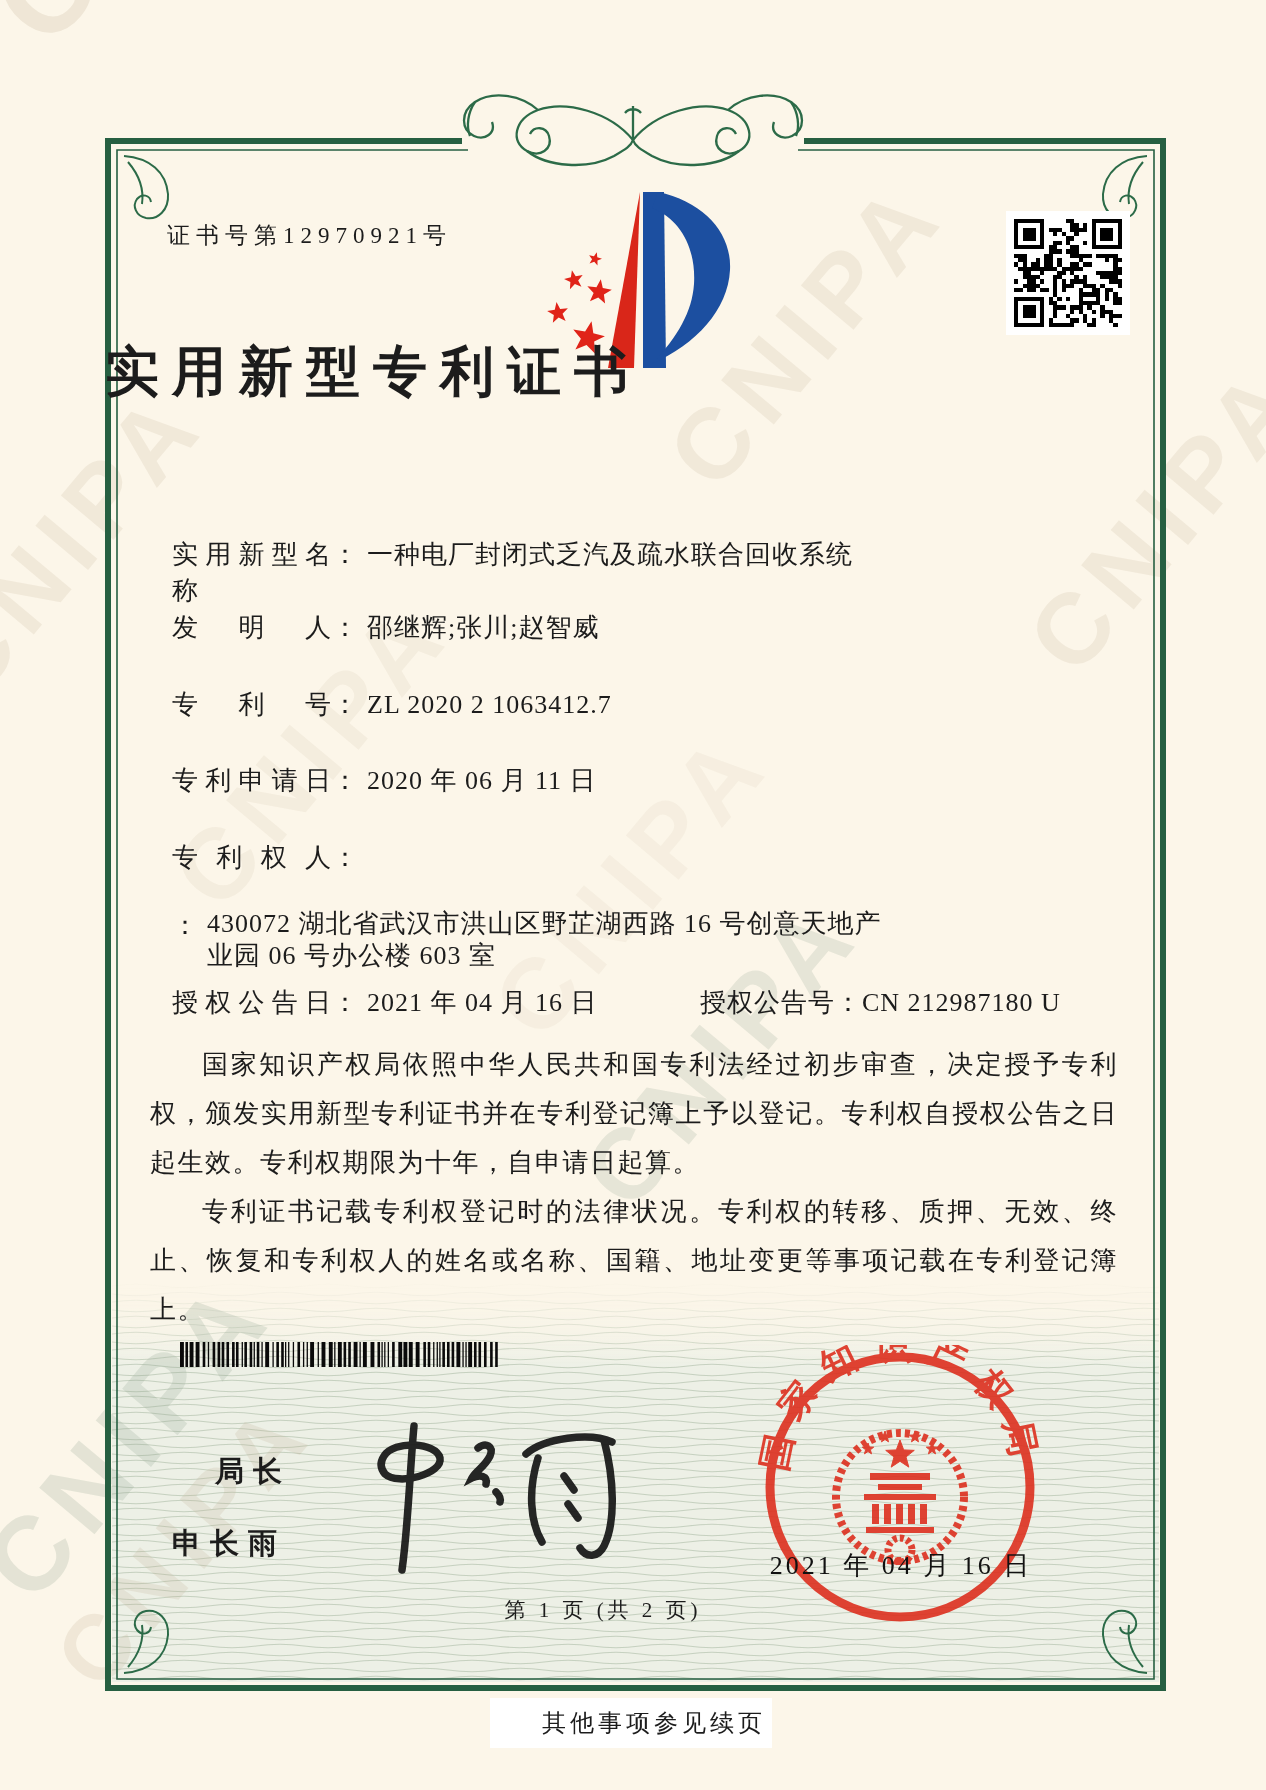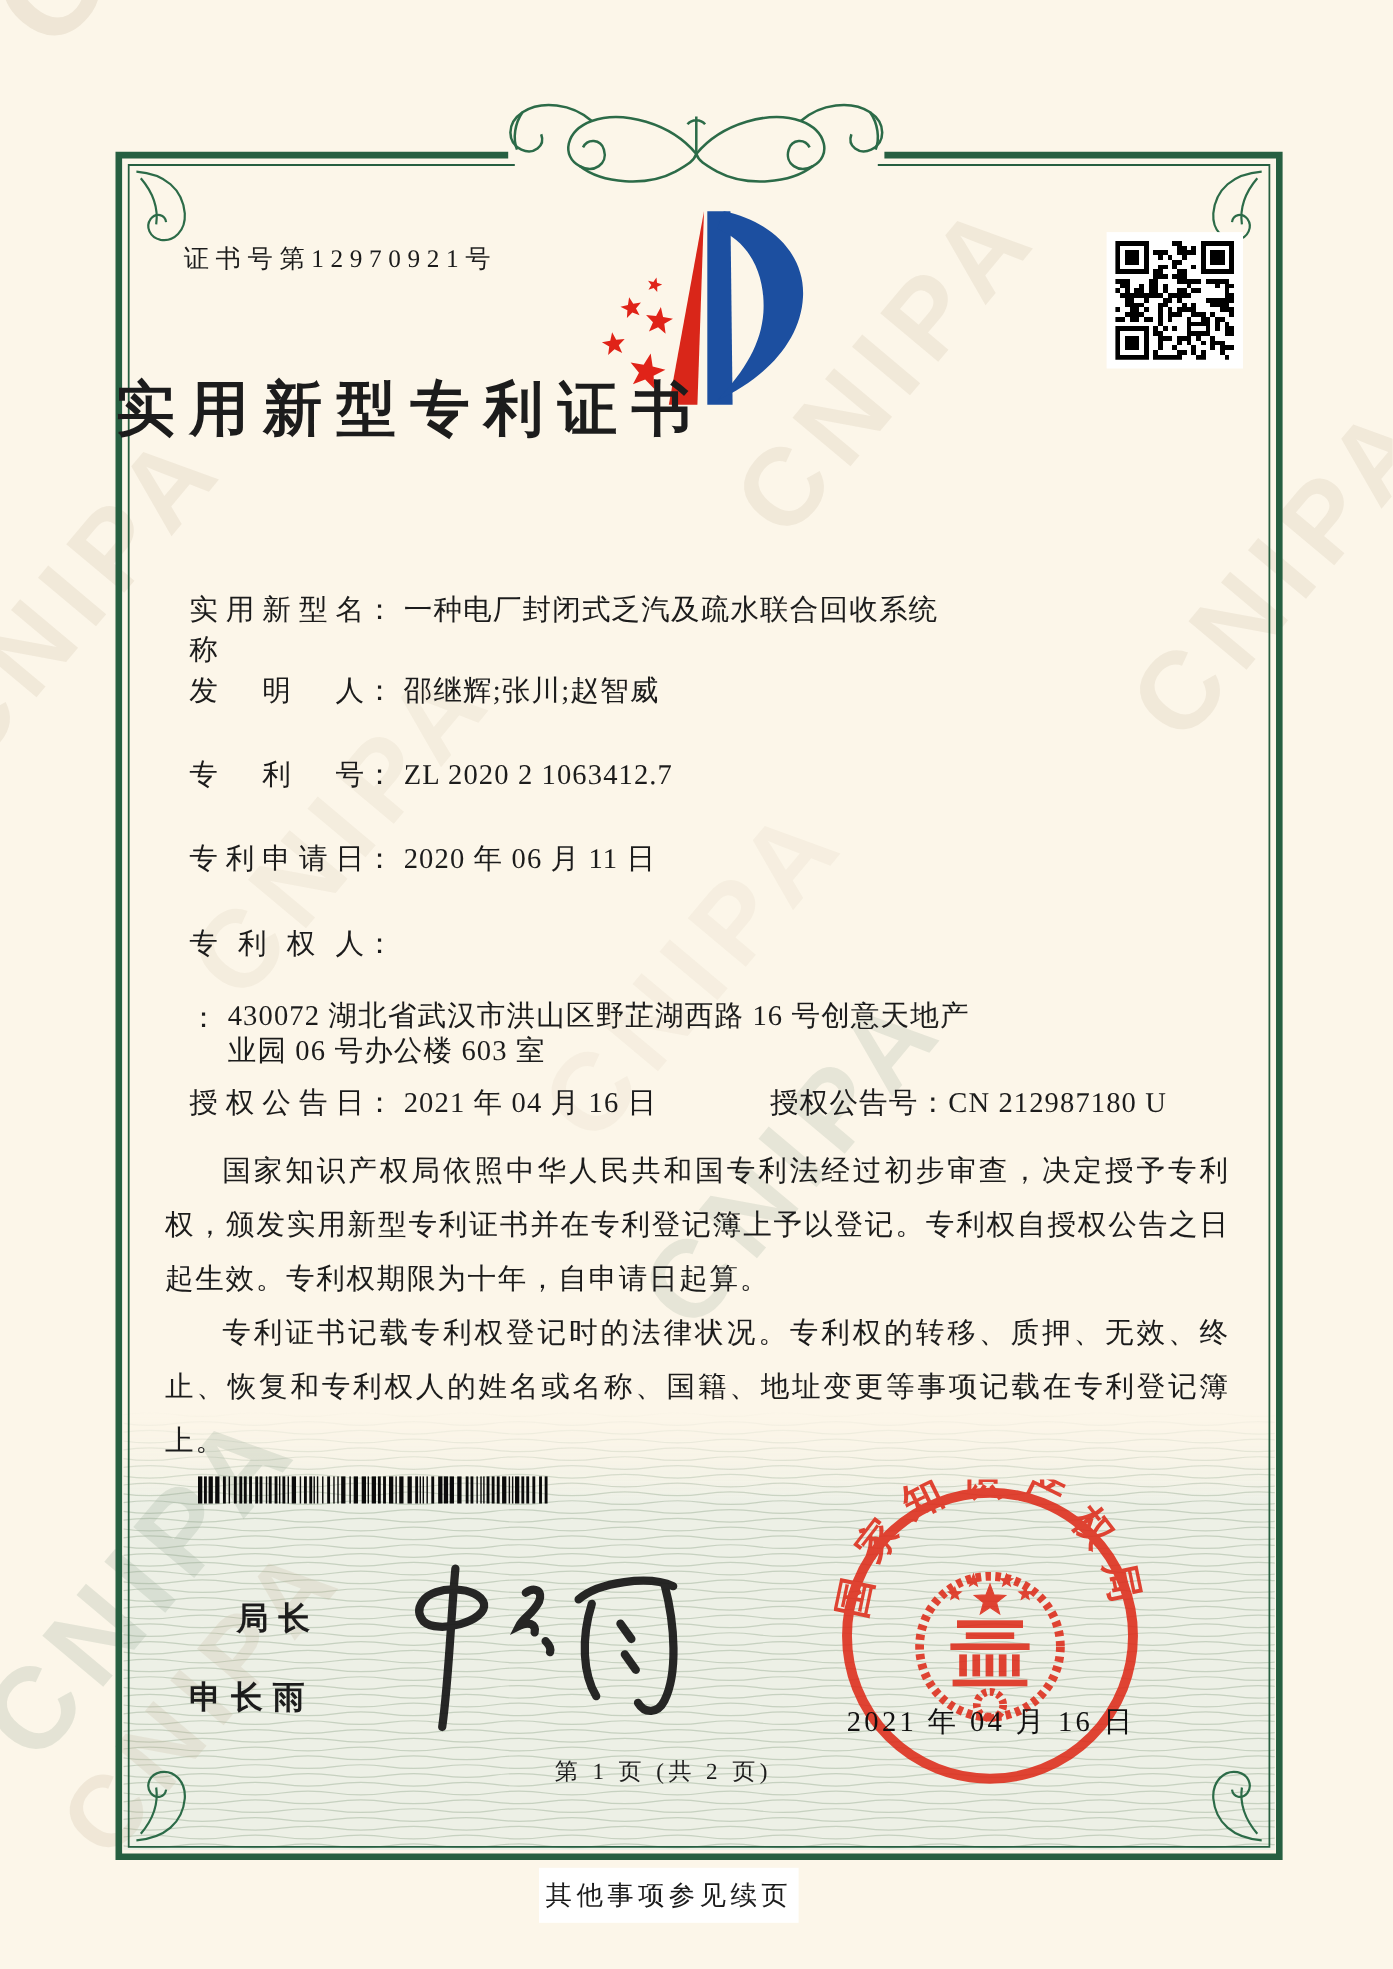--- a/index.html
+++ b/index.html
@@ -53,21 +53,21 @@
   
   .barcode{position:absolute;left:180px;top:1342px;z-index:6;}
   .gov-title{position:absolute;left:172px;top:1452px;z-index:6;font-size:29px;font-weight:700;letter-spacing:9px;font-family:"Liberation Sans","DejaVu Sans",sans-serif;margin-left:43px;}
   .gov-name{position:absolute;left:172px;top:1500px;z-index:6;font-size:29px;font-weight:700;letter-spacing:9px;font-family:"Liberation Sans","DejaVu Sans",sans-serif;margin-top:24px;}
   .signature{position:absolute;left:358px;top:1418px;z-index:7;}
   .seal{position:absolute;left:758px;top:1345px;z-index:6;}
   .sealdate{position:absolute;left:768px;top:1548px;width:266px;z-index:8;text-align:center;font-size:26px;letter-spacing:3px;color:#111;}
   .pagefoot{position:absolute;left:403px;top:1596px;width:400px;z-index:6;text-align:center;font-size:21px;letter-spacing:4px;}
   .note{
     position:absolute;left:490px;top:1698px;width:236px;height:50px;background:#fff;z-index:6;
-    display:flex;align-items:center;justify-content:center;font-size:24px;letter-spacing:4px;
+    display:flex;align-items:center;justify-content:center;font-size:24px;letter-spacing:4px;padding-left:46px;
   }
 </style>
 </head>
 <body>
 
 <span class="wm" style="left:-35px;top:-20px;font-size:120px;opacity:.55">CNIPA</span>
 <span class="wm" style="left:925px;top:-55px;font-size:120px;opacity:.6">CNIPA</span>
 <span class="wm" style="left:645px;top:435px;font-size:100px;opacity:.45">CNIPA</span>
 <span class="wm" style="left:-95px;top:645px;font-size:100px;opacity:.45">CNIPA</span>
 <span class="wm" style="left:1005px;top:620px;font-size:100px;opacity:.45">CNIPA</span>

